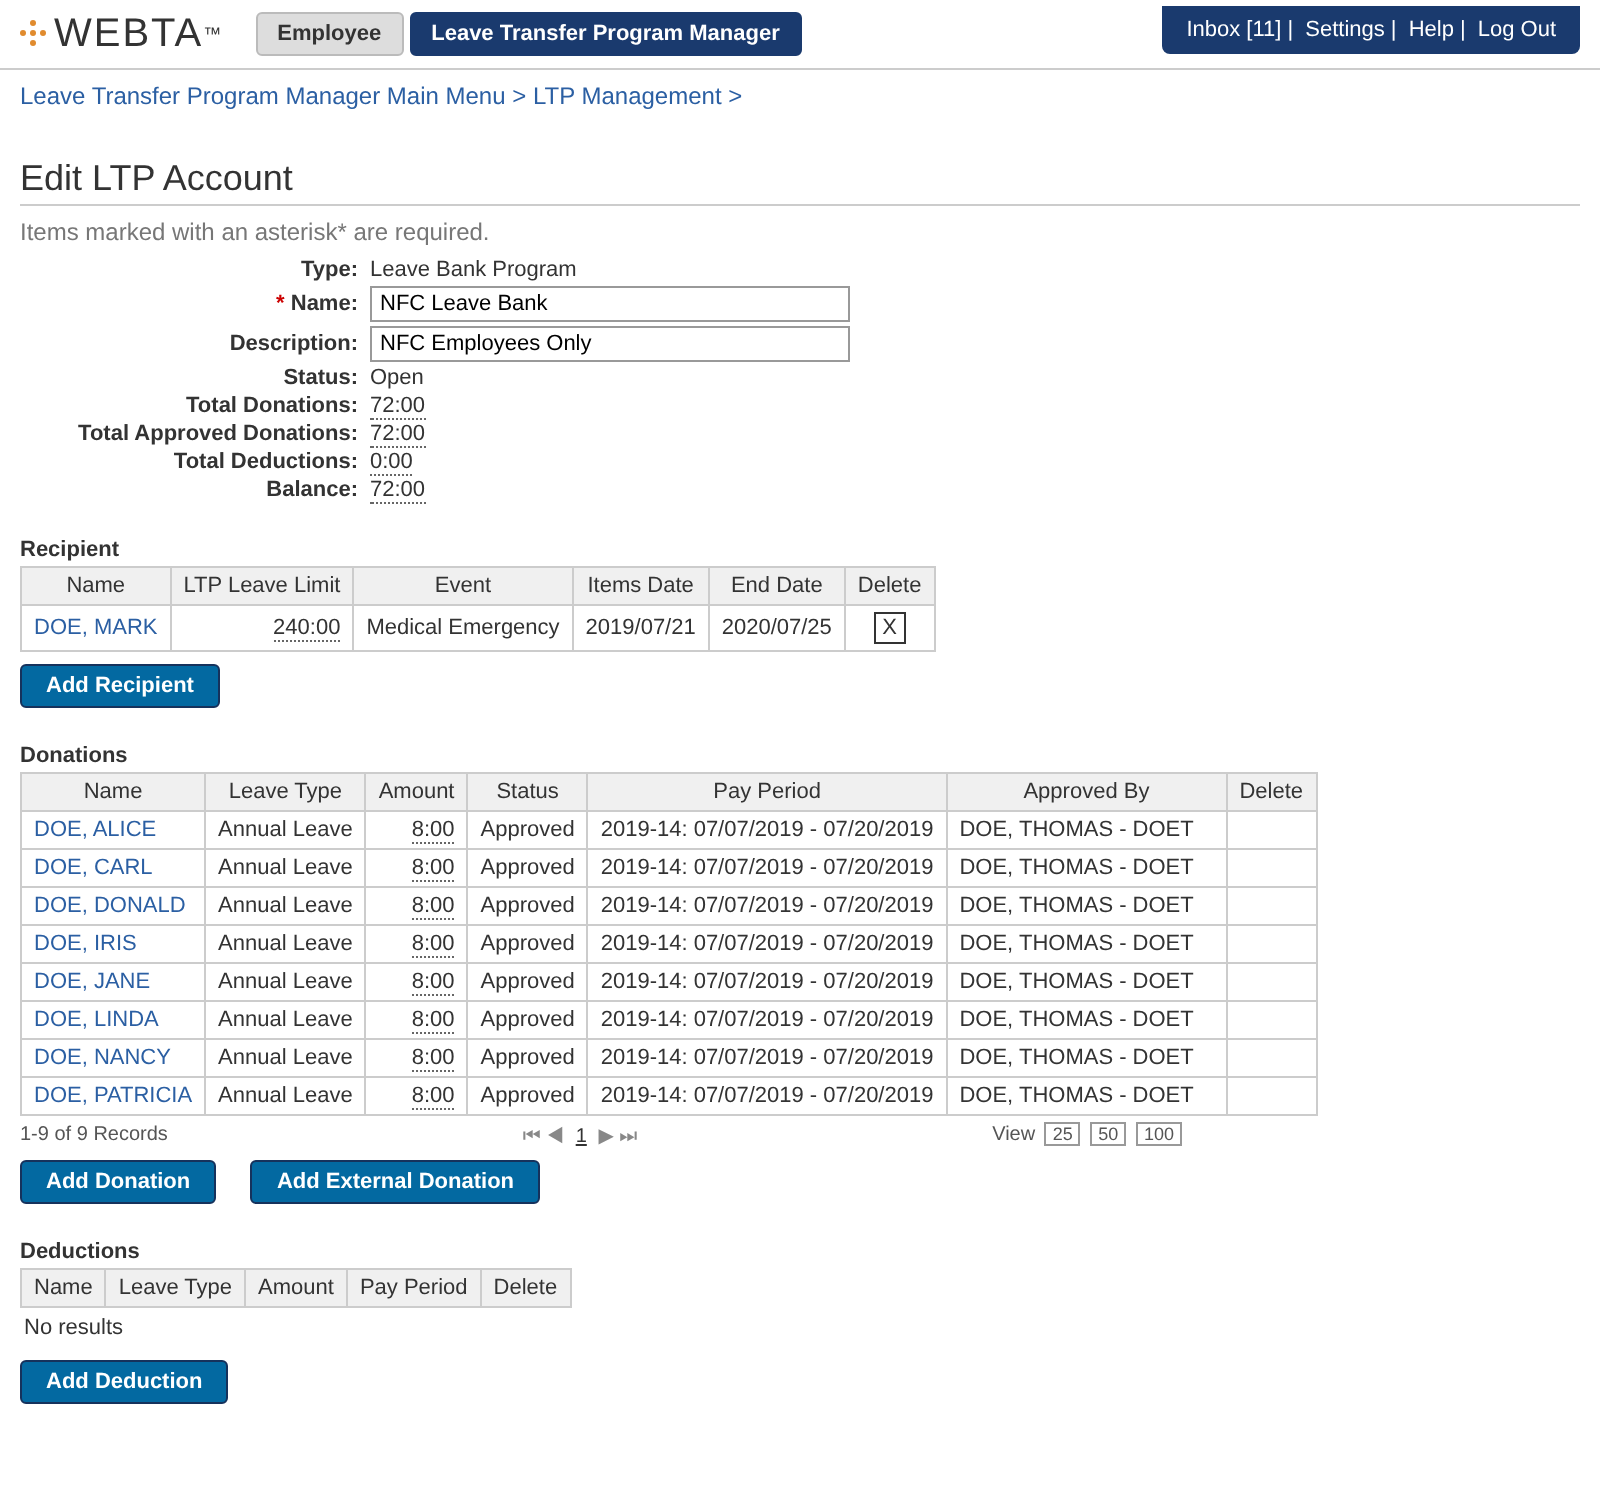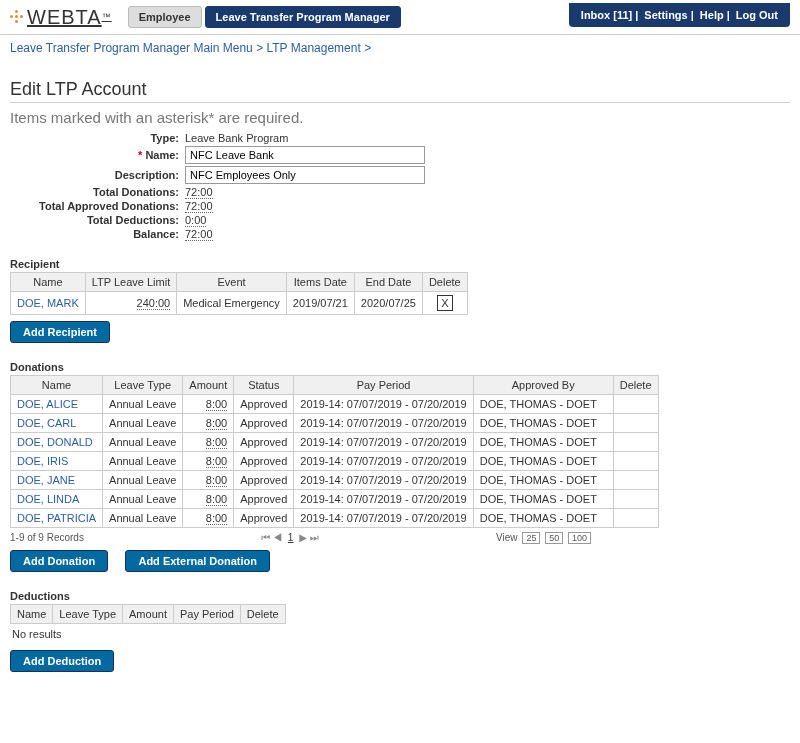--- a/index.html
+++ b/index.html
@@ -19,21 +19,20 @@
     height: 35px;
   }
   .logo-tabs { display: flex; align-items: center; gap: 6px; }
   .logo {
     font-size: 20px;
     font-weight: 500;
     letter-spacing: 1px;
     color: #333;
     display: flex;
     align-items: center;
-    text-decoration: underline;
   }
   .logo-dots {
     display: inline-block;
     width: 14px;
     height: 14px;
     margin-right: 3px;
     position: relative;
   }
   .logo-dots span {
     position: absolute;
@@ -63,41 +62,41 @@
   .tab.active {
     background: #1a3a6e;
     color: #fff;
     border: 1px solid #1a3a6e;
   }
   .header-links {
     background: #1a3a6e;
     color: #fff;
     padding: 6px 12px;
     font-size: 11px;
-    font-weight: bold;
+    font-weight: normal;
     border-radius: 0 0 4px 4px;
     margin-top: -4px;
   }
   .header-links a { color: #fff; text-decoration: none; cursor: pointer; }
   .sep { margin: 0 3px; }
   .breadcrumb {
     padding: 6px 10px;
     font-size: 12px;
     color: #2b5fa3;
   }
   .breadcrumb a { color: #2b5fa3; text-decoration: none; cursor: pointer; }
   .main { padding: 10px; }
   h1.page-title {
     font-size: 18px;
     font-weight: normal;
     margin: 8px 0 6px;
     border-bottom: 1px solid #ccc;
     padding-bottom: 2px;
   }
-  .hint { font-size: 15px; color: #777; margin-bottom: 6px; }
+  .hint { font-size: 12px; color: #777; margin-bottom: 6px; }
   .form-row { display: flex; align-items: center; margin-bottom: 2px; }
   .form-label { width: 175px; text-align: right; font-weight: bold; font-size: 11px; padding-right: 6px; }
   .form-label .req { color: #c00; }
   .form-value { font-size: 11px; }
   .form-value input[type=text] {
     font-size: 11px;
     padding: 2px 4px;
     border: 1px solid #999;
     width: 240px;
   }
@@ -198,20 +197,24 @@
   </div>
   <div class="form-row">
     <div class="form-label"><span class="req">*</span> <span>Name:</span></div>
     <div class="form-value"><input type="text" value="NFC Leave Bank" style=""></div>
   </div>
   <div class="form-row">
     <div class="form-label">Description:</div>
     <div class="form-value"><input type="text" value="NFC Employees Only" style=""></div>
   </div>
   <div class="form-row">
+    <div class="form-label">Status:</div>
+    <div class="form-value">Open</div>
+  </div>
+  <div class="form-row">
     <div class="form-label">Total Donations:</div>
     <div class="form-value"><span class="dotted">72:00</span></div>
   </div>
   <div class="form-row">
     <div class="form-label">Total Approved Donations:</div>
     <div class="form-value"><span class="dotted">72:00</span></div>
   </div>
   <div class="form-row">
     <div class="form-label">Total Deductions:</div>
     <div class="form-value"><span class="dotted">0:00</span></div>
@@ -300,20 +303,29 @@
           <td class="linkcell">DOE, JANE</td>
           <td>Annual Leave</td>
           <td class="rt"><span class="dotted">8:00</span></td>
           <td>Approved</td>
           <td>2019-14: 07/07/2019 - 07/20/2019</td>
           <td>DOE, THOMAS - DOET</td>
           <td></td>
         </tr>
         <tr>
           <td class="linkcell">DOE, LINDA</td>
+          <td>Annual Leave</td>
+          <td class="rt"><span class="dotted">8:00</span></td>
+          <td>Approved</td>
+          <td>2019-14: 07/07/2019 - 07/20/2019</td>
+          <td>DOE, THOMAS - DOET</td>
+          <td></td>
+        </tr>
+        <tr>
+          <td class="linkcell">DOE, NANCY</td>
           <td>Annual Leave</td>
           <td class="rt"><span class="dotted">8:00</span></td>
           <td>Approved</td>
           <td>2019-14: 07/07/2019 - 07/20/2019</td>
           <td>DOE, THOMAS - DOET</td>
           <td></td>
         </tr>
         <tr>
           <td class="linkcell">DOE, PATRICIA</td>
           <td>Annual Leave</td>

